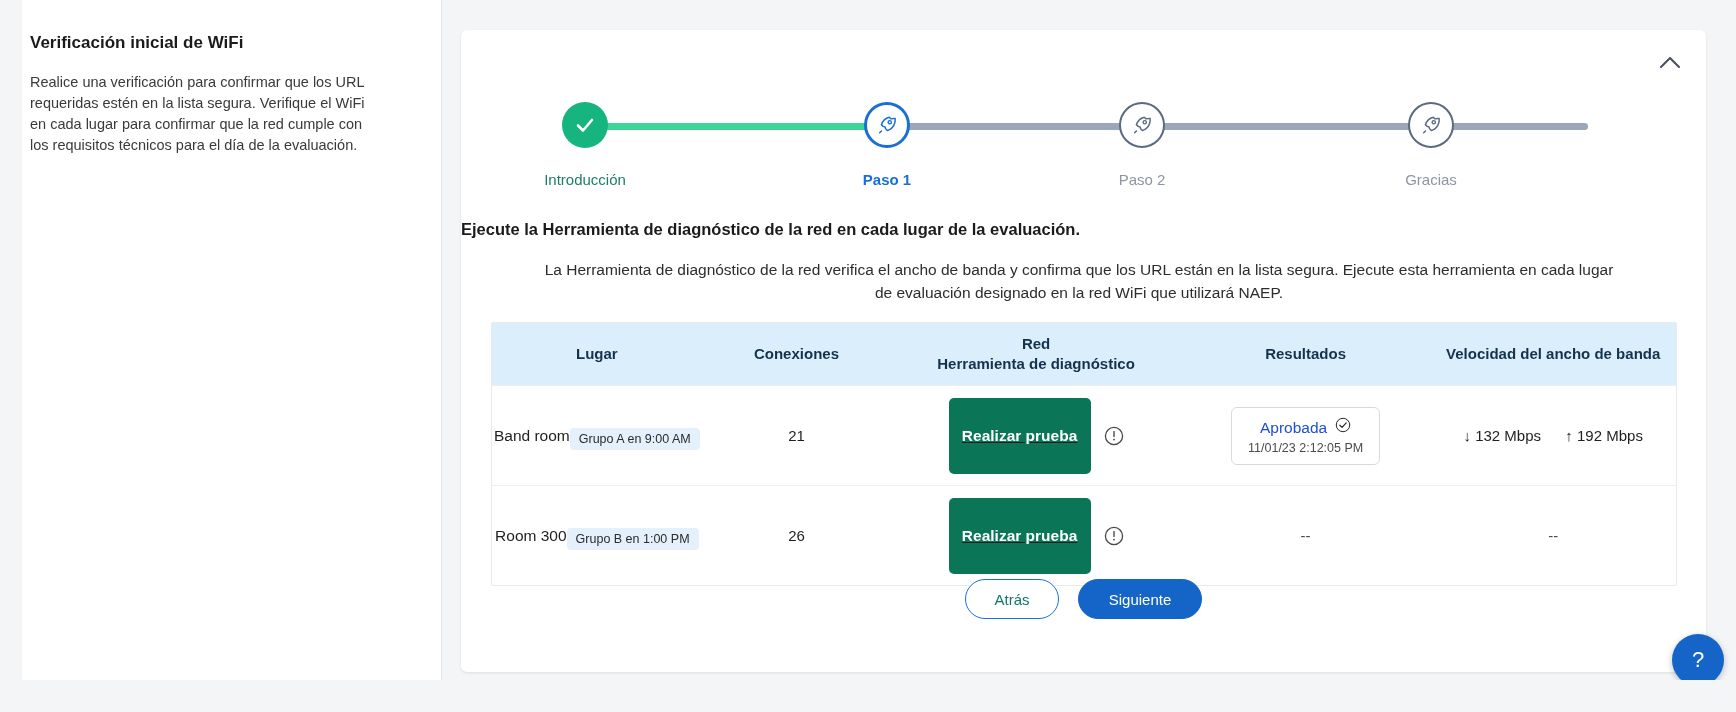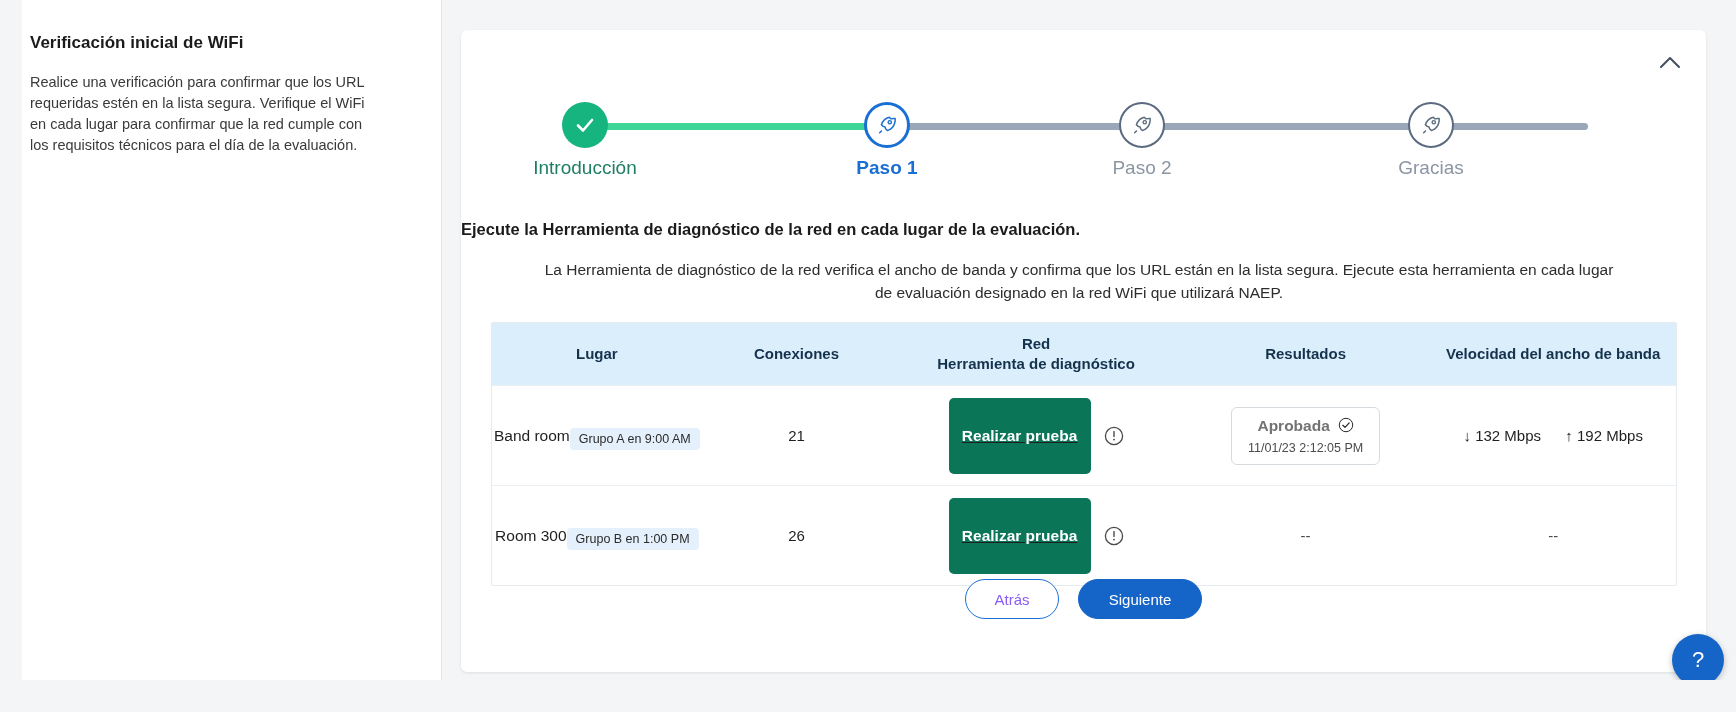--- a/index.html
+++ b/index.html
@@ -98,22 +98,22 @@
   }
   .step.current .bubble {
     border: 3px solid #1a6fd4;
     background: #ffffff;
   }
   .step.todo .bubble {
     border: 2px solid #5b6b7f;
     background: #ffffff;
   }
   .step .caption {
-    margin-top: 9px;
-    font-size: 19px;
+    margin-top: 23px;
+    font-size: 15px;
     color: #6d7784;
   }
   .step.done .caption { color: #1e7e63; }
   .step.current .caption { color: #1a6fd4; font-weight: bold; }
   .step.todo .caption { color: #8c96a3; }
 
   #step0 { left: 2px; }
   #step1 { left: 304px; }
   #step2 { left: 559px; }
   #step3 { left: 848px; }
@@ -209,25 +209,25 @@
   }
   .c3-inner { display: flex; align-items: center; justify-content: center; text-decoration: underline; }
   .result-box {
     border: 1px solid #d5dade;
     border-radius: 6px;
     padding: 9px 16px;
     background: #fff;
     text-align: center;
   }
   .result-top {
-    display: flex; align-items: flex-start; justify-content: center;
+    display: flex; align-items: flex-end; justify-content: center;
     gap: 8px;
     font-size: 15.5px;
-    font-weight: bold;
-    color: #737373;
+    font-weight: normal;
+    color: #1d4ed8;
   }
   .result-time {
     margin-top: 4px;
     font-size: 12.5px;
     color: #4b4b4b;
   }
   .bw { font-size: 15px; color: #1f1f1f; white-space: nowrap; }
   .bw .arrow { color: #1f1f1f; }
   .bw .gap { display: inline-block; width: 16px; }
   .dash { font-size: 15px; color: #4b4b4b; }
@@ -237,21 +237,21 @@
     position: absolute;
     left: 0; right: 0; top: 549px;
     display: flex;
     justify-content: center;
     gap: 19px;
   }
   .btn-back {
     width: 94px; height: 40px;
     border: 1px solid #1a6fd4;
     background: #ffffff;
-    color: #8b5cf6;
+    color: #0f766e;
     border-radius: 20px;
     font-size: 15px;
     cursor: pointer;
     font-family: "Liberation Sans", sans-serif;
   }
   .btn-next {
     width: 124px; height: 40px;
     border: 1px solid #1565c8;
     background: #1565c8;
     color: #ffffff;

